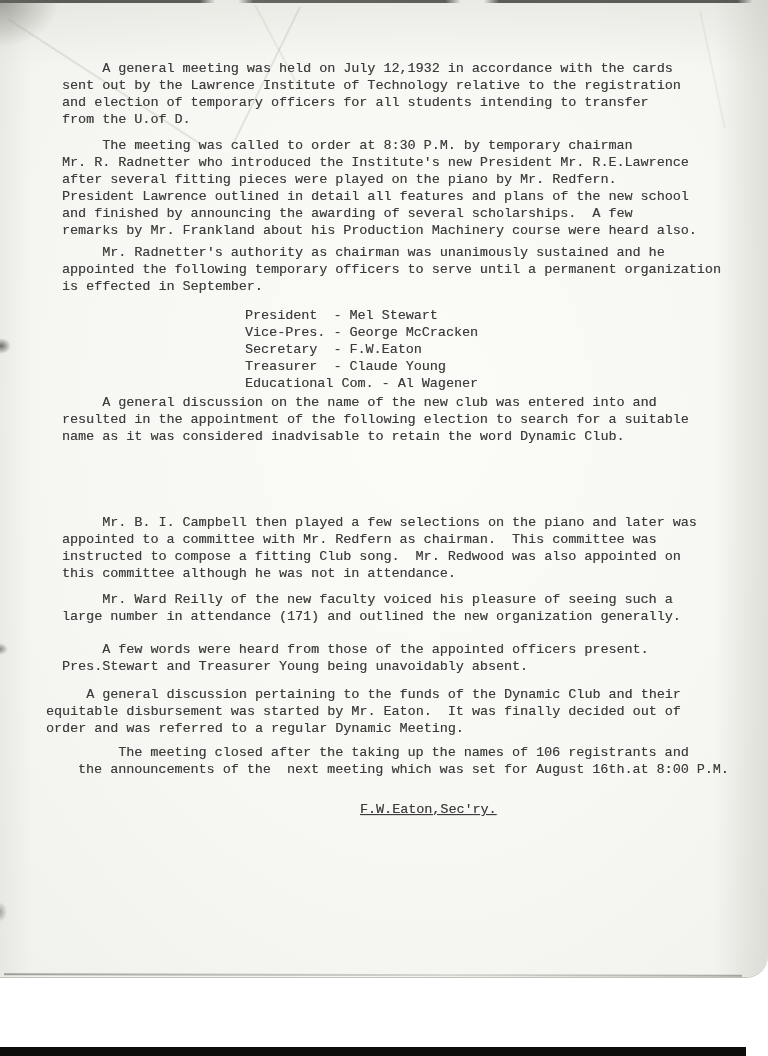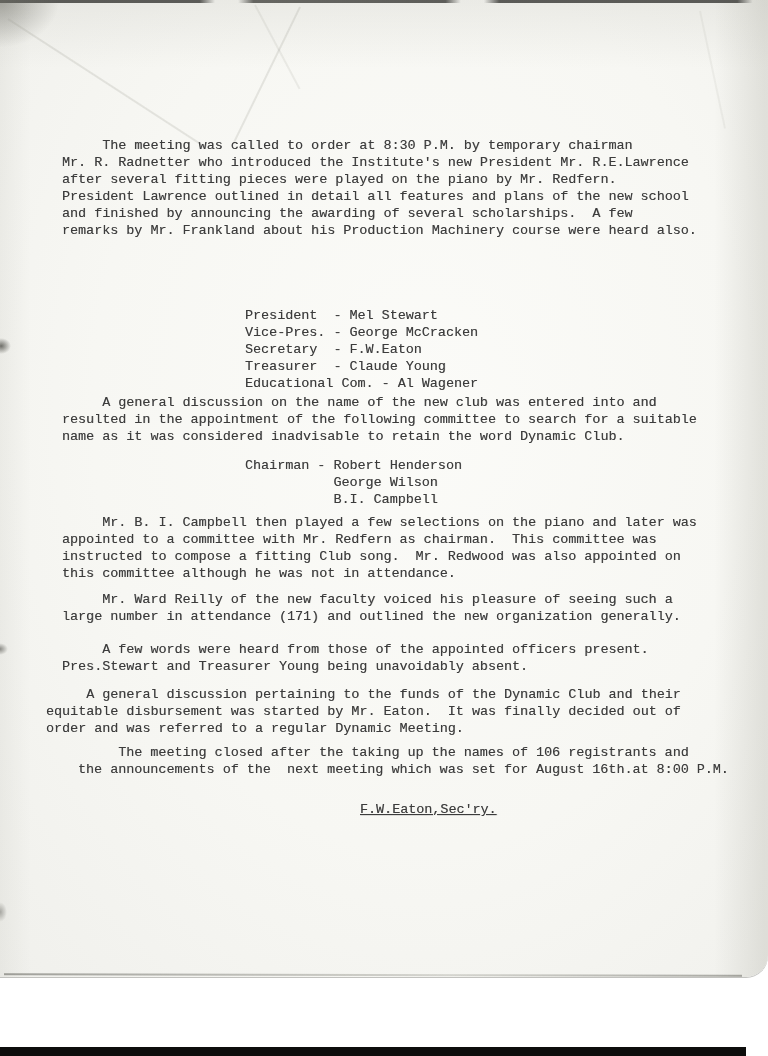--- a/index.html
+++ b/index.html
@@ -115,37 +115,41 @@
     <div class="corner-shadow"></div>
     <div class="crease c1"></div>
     <div class="crease c2"></div>
     <div class="crease c3"></div>
     <div class="crease c4"></div>
     <div class="edge-stain s1"></div>
     <div class="edge-stain s2"></div>
     <div class="edge-stain s3"></div>
     <div class="bottom-edge-line"></div>
 
+    <pre class="typed p1">     A general meeting was held on July 12,1932 in accordance with the cards
+sent out by the Lawrence Institute of Technology relative to the registration
+and election of temporary officers for all students intending to transfer
+from the U.of D.</pre>
     <pre class="typed p2">     The meeting was called to order at 8:30 P.M. by temporary chairman
 Mr. R. Radnetter who introduced the Institute's new President Mr. R.E.Lawrence
 after several fitting pieces were played on the piano by Mr. Redfern.
 President Lawrence outlined in detail all features and plans of the new school
 and finished by announcing the awarding of several scholarships.  A few
 remarks by Mr. Frankland about his Production Machinery course were heard also.</pre>
+    <pre class="typed p3">     Mr. Radnetter's authority as chairman was unanimously sustained and he
+appointed the following temporary officers to serve until a permanent organization
+is effected in September.</pre>
     <pre class="typed off">President  - Mel Stewart
 Vice-Pres. - George McCracken
 Secretary  - F.W.Eaton
 Treasurer  - Claude Young
 Educational Com. - Al Wagener</pre>
     <pre class="typed p4">     A general discussion on the name of the new club was entered into and
-resulted in the appointment of the following committee to search for a suitable
+resulted in the appointment of the following election to search for a suitable
 name as it was considered inadvisable to retain the word Dynamic Club.</pre>
-    <pre class="typed com">Chairman - Robert Henderson
-           George Wilson
-           B.I. Campbell</pre>
     <pre class="typed p5">     Mr. B. I. Campbell then played a few selections on the piano and later was
 appointed to a committee with Mr. Redfern as chairman.  This committee was
 instructed to compose a fitting Club song.  Mr. Redwood was also appointed on
 this committee although he was not in attendance.</pre>
     <pre class="typed p6">     Mr. Ward Reilly of the new faculty voiced his pleasure of seeing such a
 large number in attendance (171) and outlined the new organization generally.</pre>
     <pre class="typed p7">     A few words were heard from those of the appointed officers present.
 Pres.Stewart and Treasurer Young being unavoidably absent.</pre>
     <pre class="typed p8">     A general discussion pertaining to the funds of the Dynamic Club and their
 equitable disbursement was started by Mr. Eaton.  It was finally decided out of

